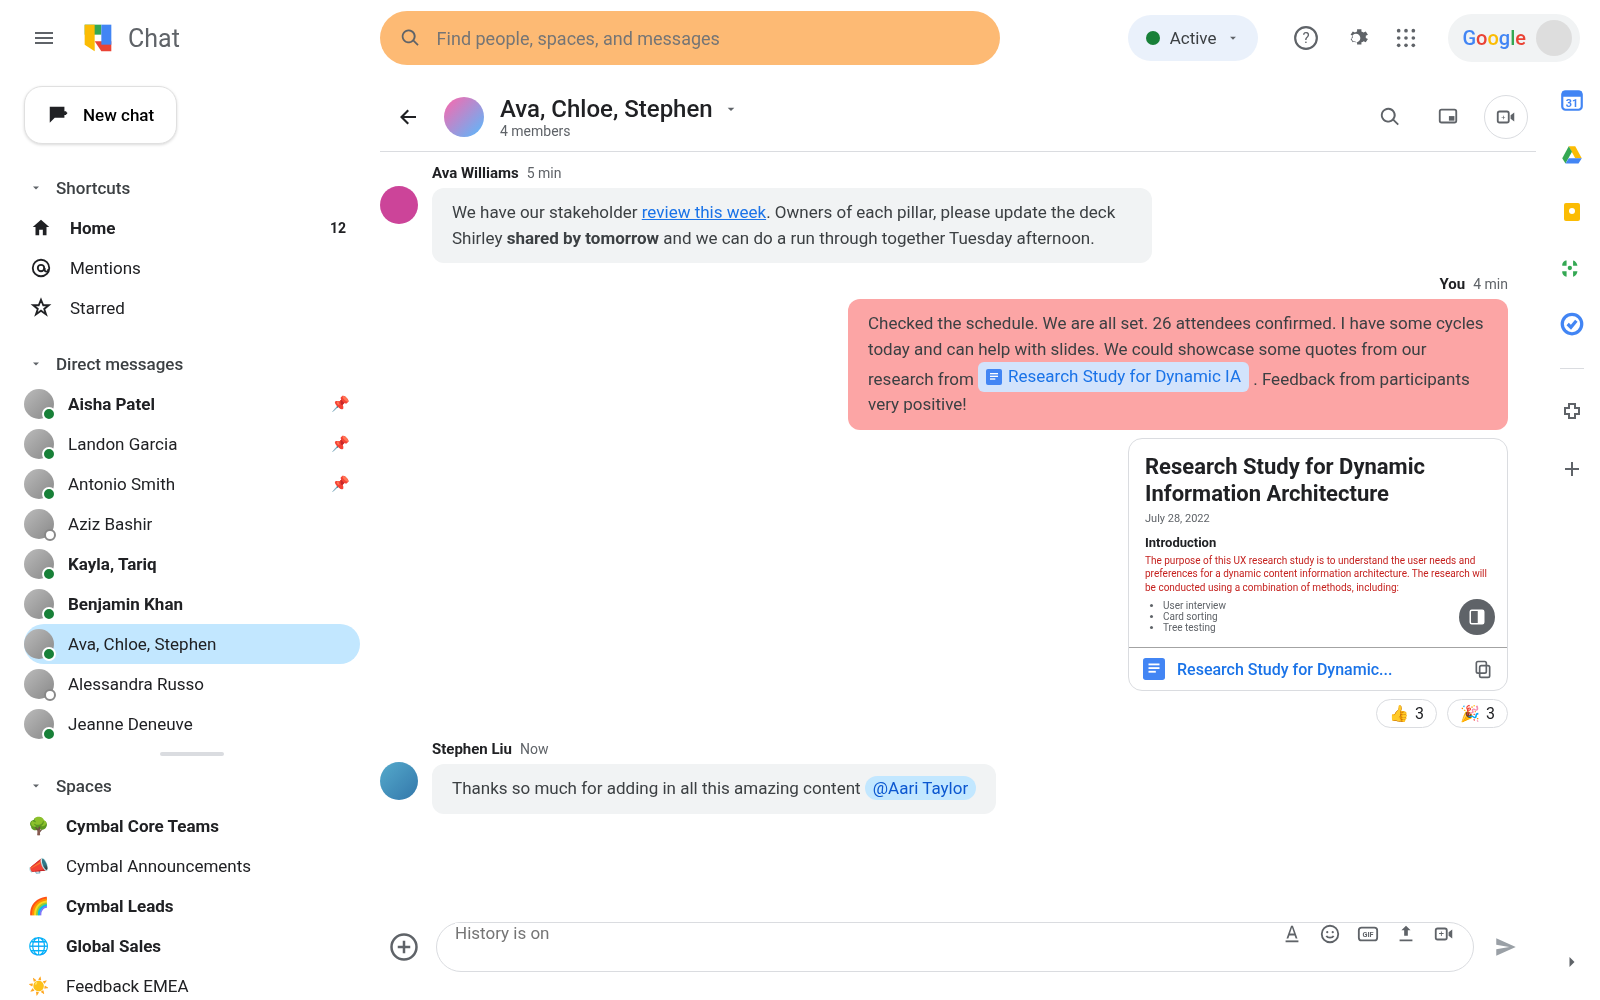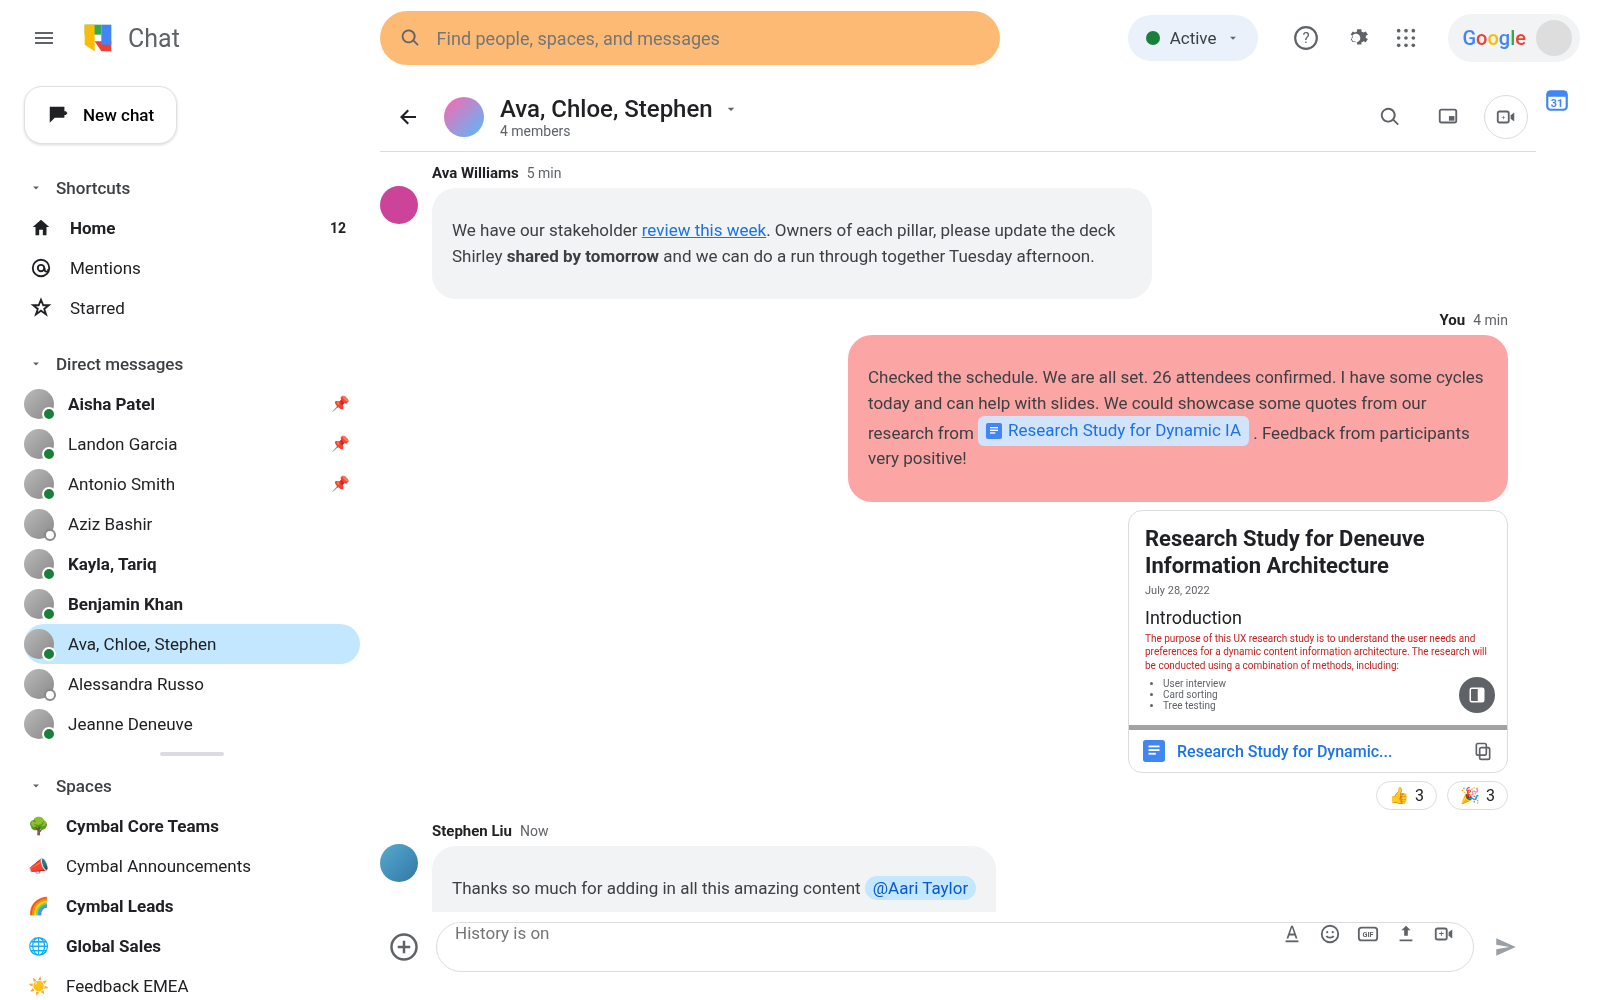--- a/index.html
+++ b/index.html
@@ -46,48 +46,48 @@
 .head-actions{margin-left:auto;display:flex;align-items:center;gap:14px}
 .head-icon{width:44px;height:44px;display:flex;align-items:center;justify-content:center;cursor:pointer;border-radius:50%}
 .head-icon.box{border:1px solid #dadce0}
 .messages{flex:1;overflow-y:auto;padding:12px 28px 10px 0}
 .msg{display:flex;gap:14px;margin-bottom:12px}
 .msg-avatar{width:38px;height:38px;border-radius:50%;background:#c49;flex-shrink:0;margin-top:22px}
 .msg-body{max-width:720px}
 .msg-meta{font-size:15px;margin-bottom:6px}
 .msg-meta .name{font-weight:700}
 .msg-meta .time{color:#5f6368;margin-left:8px;font-size:14px}
-.msg-bubble{background:#f1f3f4;border-radius:24px;padding:30px 20px;font-size:17px;line-height:1.5;color:#3c4043}
+.msg-bubble{background:#f1f3f4;border-radius:12px;padding:12px 20px;font-size:17px;line-height:1.5;color:#3c4043}
 .msg-bubble .link{color:#1a73e8;text-decoration:underline}
 .msg-bubble .bold{font-weight:700}
 .msg.you{justify-content:flex-end}
 .msg.you .msg-body{text-align:left}
 .msg.you .msg-meta{text-align:right}
 .msg.you .msg-bubble{background:#fca5a5;max-width:660px}
 .doc-chip{display:inline-flex;align-items:center;gap:6px;background:#d2e3fc;border-radius:6px;padding:2px 8px;color:#1a73e8}
 .attachment{width:380px;border:1px solid #dadce0;border-radius:14px;margin-left:auto;margin-top:8px;overflow:hidden}
 .attach-body{padding:14px 16px;position:relative}
 .attach-title{font-size:22px;font-weight:700;line-height:1.25}
 .attach-date{font-size:11px;color:#5f6368;margin-top:4px}
-.attach-h{font-size:18px;font-weight:400;margin-top:10px}
+.attach-h{font-size:13px;font-weight:700;margin-top:10px}
 .attach-p{font-size:10px;color:#c5221f;margin-top:4px;line-height:1.35}
 .attach-ul{font-size:10px;color:#5f6368;margin-top:6px;padding-left:18px}
 .side-toggle{position:absolute;right:12px;bottom:12px;width:36px;height:36px;border-radius:50%;background:#5f6368;display:flex;align-items:center;justify-content:center}
-.attach-foot{border-top:5px solid #a3a3a3;display:flex;align-items:center;padding:10px 14px;gap:12px}
+.attach-foot{border-top:1px solid #a3a3a3;display:flex;align-items:center;padding:10px 14px;gap:12px}
 .attach-foot .doc-name{color:#1a73e8;font-size:16px;font-weight:500;flex:1;white-space:nowrap;overflow:hidden;text-overflow:ellipsis}
 .reactions{display:flex;gap:10px;justify-content:flex-end;margin-top:8px}
 .react{border:1px solid #dadce0;border-radius:20px;padding:4px 12px;font-size:16px;display:flex;align-items:center;gap:6px}
 .msg2 .msg-avatar{background:linear-gradient(135deg,#5ac,#37a)}
 .mention{background:#c2e7ff;border-radius:14px;padding:2px 8px;color:#0b57d0}
 .compose{display:flex;align-items:center;gap:12px;padding:10px 10px 28px 4px}
 .add-btn{width:40px;height:40px;display:flex;align-items:center;justify-content:center}
 .compose-box{flex:1;height:50px;border:1px solid #dadce0;border-radius:30px;display:flex;align-items:flex-start;padding:0 18px;gap:14px}
 .compose-box input{border:none;flex:1;font-size:17px;outline:none;color:#5f6368}
 .compose-icons{display:flex;gap:16px}
-.side-rail{width:56px;display:flex;flex-direction:row;align-items:flex-start;padding-top:10px;gap:28px;border-left:0}
+.side-rail{width:56px;display:flex;flex-direction:column;align-items:center;padding-top:10px;gap:28px;border-left:0}
 .rail-icon{width:28px;height:28px;cursor:pointer;display:flex;align-items:center;justify-content:center}
 .rail-div{width:24px;height:1px;background:#dadce0;margin:2px 0}
 .rail-bottom{margin-top:auto;margin-bottom:24px}
 svg{display:block}
 .section-hdr2{margin-top:16px}
 </style>
 </head>
 <body>
 
 <div class="app">
@@ -323,21 +323,21 @@
                   <svg width="16" height="16" viewBox="0 0 24 24">
                     <rect width="24" height="24" rx="3" fill="#4285f4"></rect>
                     <rect x="6" y="6" width="12" height="2" fill="#fff"></rect>
                     <rect x="6" y="10" width="12" height="2" fill="#fff"></rect>
                     <rect x="6" y="14" width="8" height="2" fill="#fff"></rect>
                   </svg>
                   <span>Research Study for Dynamic IA</span>
                 </span><span> . Feedback from participants very positive!</span></div>
             <div class="attachment">
               <div class="attach-body">
-                <div class="attach-title">Research Study for Deneuve Information Architecture</div>
+                <div class="attach-title">Research Study for Dynamic Information Architecture</div>
                 <div class="attach-date">July 28, 2022</div>
                 <div class="attach-h">Introduction</div>
                 <div class="attach-p">The purpose of this UX research study is to understand the user needs and preferences for a dynamic content information architecture. The research will be conducted using a combination of methods, including:</div>
                 <ul class="attach-ul">
                   <li>User interview</li>
                   <li>Card sorting</li>
                   <li>Tree testing</li>
                 </ul>
                 <div class="side-toggle">
                     <svg width="18" height="18" viewBox="0 0 24 24">

